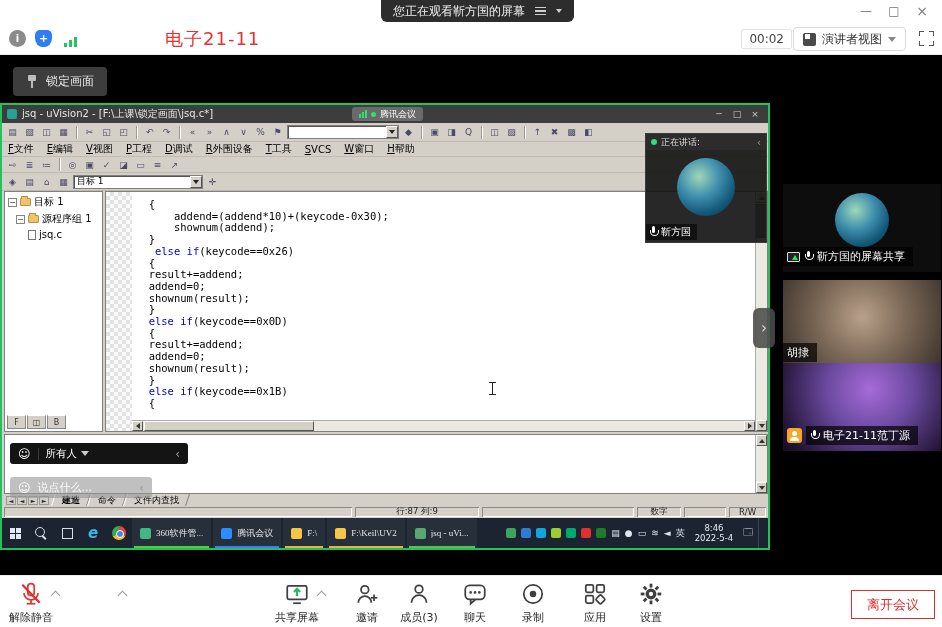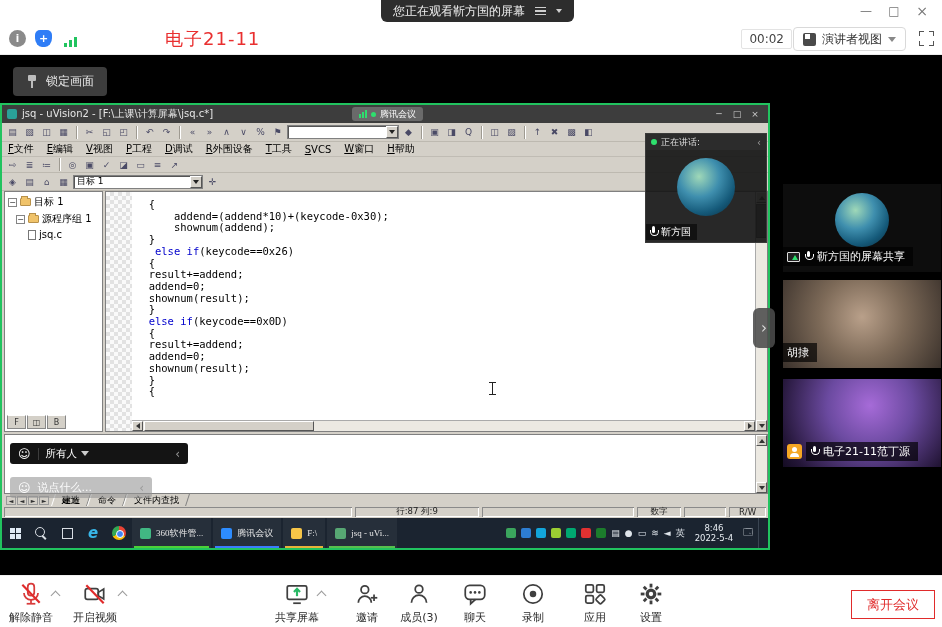--- a/index.html
+++ b/index.html
@@ -174,21 +174,21 @@
   .mouse-cursor .cap-t { left:1px; top:0; width:7px; height:1.4px; }
   .mouse-cursor .cap-b { left:1px; bottom:0; width:7px; height:1.4px; }
 
   .collapse-handle { position:absolute; left:753px; top:253px; width:22px; height:40px; background:rgba(75,75,75,.88);
     border-radius:6px; color:#ddd; font-size:15px; display:flex; align-items:center; justify-content:center; }
 
   
   .tile { position:absolute; left:783px; width:158px; height:88px; background:#111; overflow:hidden; }
   .tile1 { top:129px; background:#0d0d0d;text-align:center; }
   .tile2 { top:225px; background:radial-gradient(circle at 50% 42%, #b9a08a 0%, #7d6a58 45%, #3a312b 100%); }
-  .tile3 { top:324px; background:radial-gradient(circle at 55% 30%, #a66bd8 0%, #6b4aa0 40%, #241638 85%, #140b22 100%); }
+  .tile3 { top:308px; background:radial-gradient(circle at 55% 30%, #a66bd8 0%, #6b4aa0 40%, #241638 85%, #140b22 100%); }
   .tile-avatar { position:absolute; left:52px; top:9px; width:54px; height:54px; }
   .tile-label { position:absolute; left:0; bottom:6px; display:flex; align-items:center; gap:4px;
     background:rgba(0,0,0,.68); padding:2px 8px 2px 4px; color:#fff; font-size:11px; white-space:nowrap; }
   .mini-screen { width:13px; height:10px; border:1.3px solid #ddd; border-radius:1px; position:relative; background:#222; }
   .mini-screen::after { content:""; position:absolute; left:3.5px; top:2px; width:0; height:0;
     border-left:3px solid transparent; border-right:3px solid transparent; border-bottom:5px solid #2ee06e; }
   .mini-mic { position:relative; width:9px; height:12px; }
   .mini-mic::before { content:""; position:absolute; left:3px; top:0; width:3.4px; height:6.5px; background:#fff; border-radius:2px; }
   .mini-mic::after { content:""; position:absolute; left:1px; top:3.5px; width:7px; height:5px;
     border:1.2px solid #fff; border-top:none; border-radius:0 0 6px 6px; }
@@ -264,21 +264,21 @@
 
     <button class="lock-btn">
       <span class="pin-ic"></span>
       <span>锁定画面</span>
     </button>
 
     <div class="screen">
 
       <div class="scr ide-titlebar">
         <span class="ide-appicon"></span>
-        <span class="ide-title">jsq - uVision2 - [F:\上课\计算屏幕\jsq.c*]</span>
+        <span class="ide-title">jsq - uVision2 - [F:\上课\锁定画面\jsq.c*]</span>
         <div class="tm-pill">
           <span class="bars">
               <i style="height:4px"></i>
               <i style="height:6px"></i>
               <i style="height:8px"></i>
             </span>
           <span class="dot"></span>
           <span class="txt">腾讯会议</span>
         </div>
         <div class="ide-winctrl">
@@ -400,20 +400,21 @@
             <div class="code-line">  result+=addend;</div>
             <div class="code-line">  addend=0;</div>
             <div class="code-line">  shownum(result);</div>
             <div class="code-line">  }</div>
             <div class="code-line">  <span class="kw">else</span> <span class="kw">if</span>(keycode==0x0D)</div>
             <div class="code-line">  {</div>
             <div class="code-line">  result+=addend;</div>
             <div class="code-line">  addend=0;</div>
             <div class="code-line">  shownum(result);</div>
             <div class="code-line">  }</div>
+            <div class="code-line">  <span class="kw">else</span> <span class="kw">if</span>(keycode==0x1B)</div>
             <div class="code-line">  {</div>
           </div>
         <div class="vscroll">
           <span class="sb-btn sb-up">
               <i></i>
             </span>
           <span class="sb-thumb-v" style="top:12px;height:34px"></span>
           <span class="sb-btn sb-dn">
               <i></i>
             </span>
@@ -497,20 +498,25 @@
               <span class="ico" style="background: rgb(45, 140, 255);"></span>
               <span class="lbl">腾讯会议</span>
               <span class="accent" style="background: rgb(59, 124, 255);"></span>
             </div>
             <div class="tb-btn">
               <span class="ico" style="background: rgb(247, 197, 72);"></span>
               <span class="lbl">F:\</span>
               <span class="accent" style="background: rgb(232, 179, 58);"></span>
             </div>
             <div class="tb-btn">
+              <span class="ico" style="background: rgb(247, 197, 72);"></span>
+              <span class="lbl">F:\Keil\UV2</span>
+              <span class="accent" style="background: rgb(232, 179, 58);"></span>
+            </div>
+            <div class="tb-btn">
               <span class="ico" style="background: rgb(87, 167, 115);"></span>
               <span class="lbl">jsq - uVi...</span>
               <span class="accent" style="background: rgb(88, 192, 77);"></span>
             </div>
           </span>
         <span class="tray">
           <span id="tray-items" style="display:flex;align-items:center;gap:5px">
               <span class="tray-dot" style="background: rgb(59, 165, 93);"></span>
               <span class="tray-dot" style="background: rgb(45, 125, 210);"></span>
               <span class="tray-dot" style="background: rgb(18, 165, 219);"></span>
@@ -604,28 +610,20 @@
         <rect x="9" y="2.5" width="6" height="11" rx="3" fill="none" stroke="#d83a3a" stroke-width="1.6"></rect>
         <path d="M5.5 11 a6.5 6.5 0 0 0 13 0" fill="none" stroke="#d83a3a" stroke-width="1.6"></path>
         <line x1="12" y1="17.5" x2="12" y2="20.5" stroke="#d83a3a" stroke-width="1.6"></line>
         <line x1="8" y1="21" x2="16" y2="21" stroke="#d83a3a" stroke-width="1.6"></line>
         <line x1="4" y1="3.5" x2="20" y2="20" stroke="#e02b2b" stroke-width="2"></line>
       </svg>
       <span class="bt-label">解除静音</span>
     </div>
     <span class="bt-caret" style="left:52px"></span>
 
-    <div class="bt-item" style="left:66px">
-      <svg width="26" height="26" viewBox="0 0 24 24">
-        <rect x="3" y="7" width="12" height="10" rx="2" fill="none" stroke="#3f3f3f" stroke-width="1.6"></rect>
-        <path d="M15 10.5 L20 7.5 V16.5 L15 13.5 Z" fill="none" stroke="#3f3f3f" stroke-width="1.6"></path>
-        <line x1="4" y1="4" x2="20" y2="20.5" stroke="#e02b2b" stroke-width="2"></line>
-      </svg>
-      <span class="bt-label">开启视频</span>
-    </div>
     <span class="bt-caret" style="left:119px"></span>
 
     <div class="bt-item" style="left:268px">
       <svg width="26" height="26" viewBox="0 0 24 24">
         <rect x="3" y="4.5" width="18" height="12.5" rx="1.5" fill="none" stroke="#3f3f3f" stroke-width="1.6"></rect>
         <line x1="12" y1="14" x2="12" y2="8" stroke="#28b864" stroke-width="2"></line>
         <path d="M9.2 10.2 L12 7.2 L14.8 10.2" fill="none" stroke="#28b864" stroke-width="2"></path>
         <line x1="8.5" y1="20.5" x2="15.5" y2="20.5" stroke="#3f3f3f" stroke-width="1.6"></line>
       </svg>
       <span class="bt-label">共享屏幕</span>

